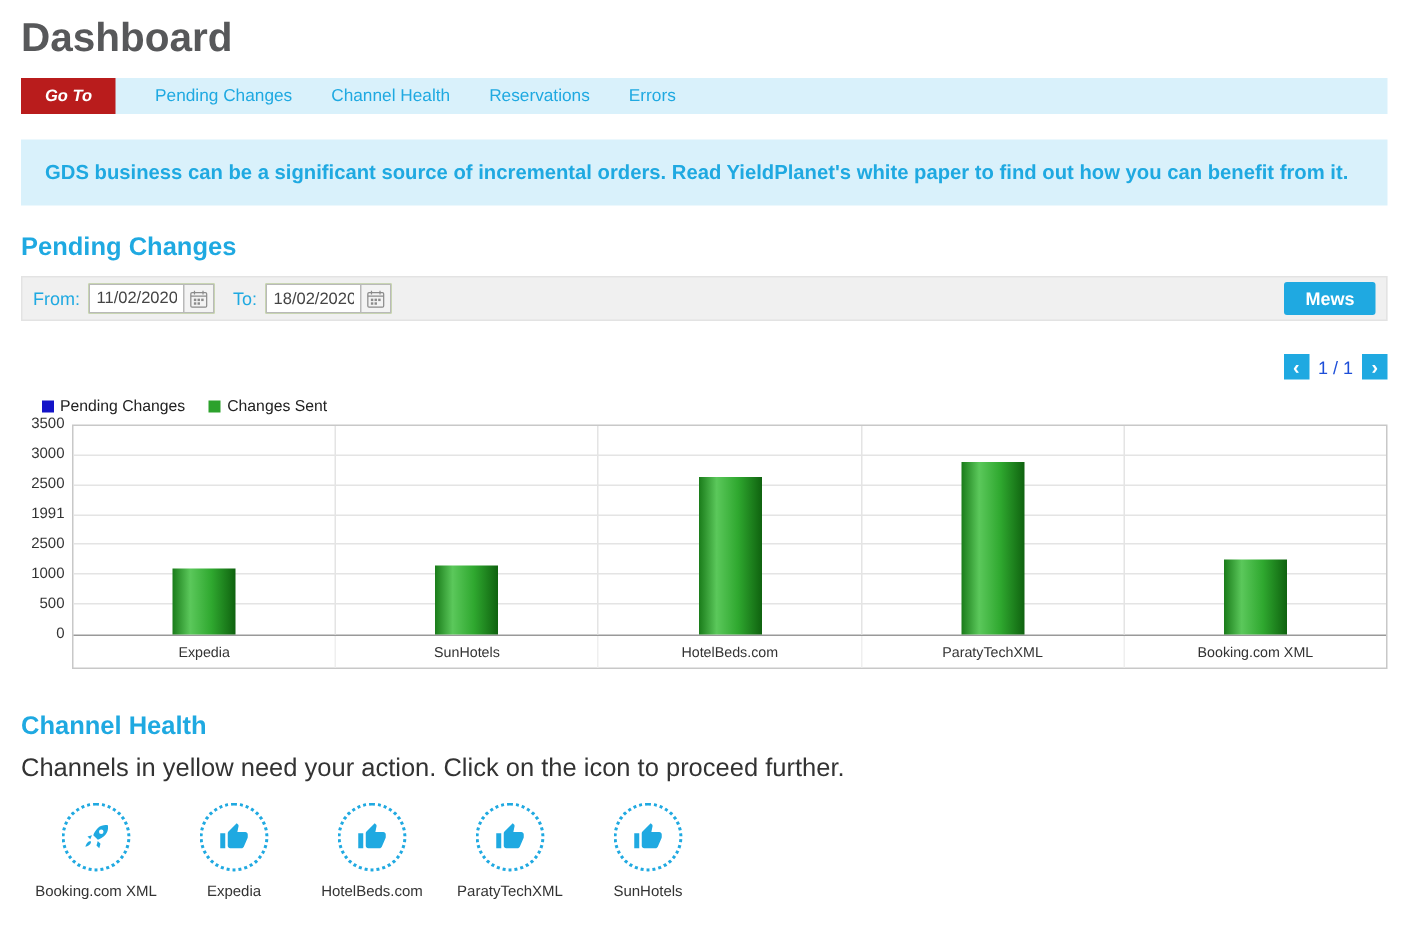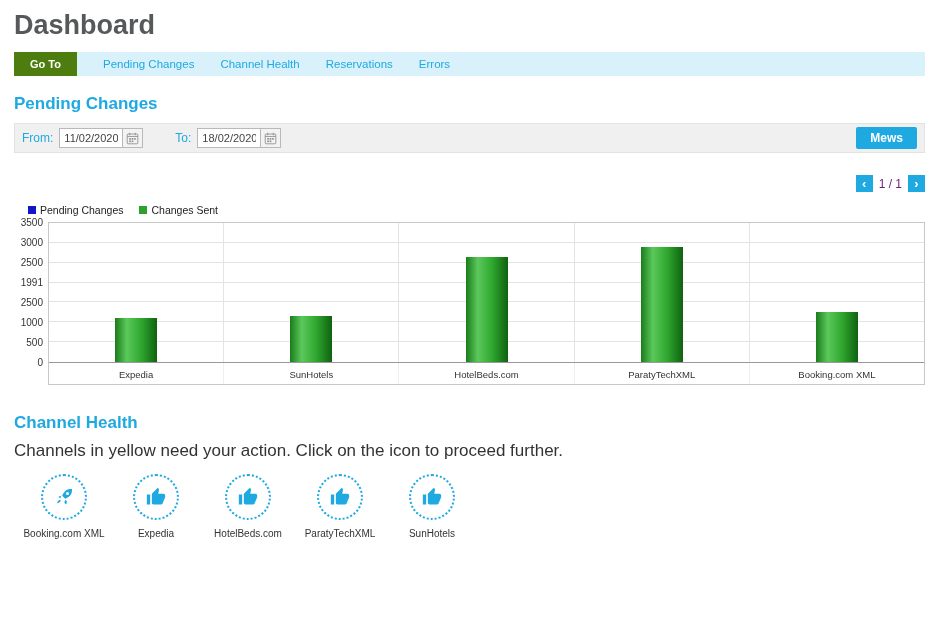--- a/index.html
+++ b/index.html
@@ -6,51 +6,51 @@
   html, body {
     width: 939px; height: 627px; overflow: hidden; background: #fff;
     font-family: "Liberation Sans", sans-serif;
   }
   .page { padding: 10px 14px 0 14px; }
 
   h1.title { font-size: 27px; font-weight: 700; color: #57585a; margin-bottom: 11px; }
 
   .navbar { background: #d9f1fb; height: 24px; display: flex; align-items: center; }
   .goto-btn {
-    background: #4d7c0f; color: #fff; border: none; font-family: inherit;
-    font-size: 11px; font-weight: bold; padding: 0 16px; height: 24px; cursor: pointer;
+    background: #b91c1c; color: #fff; border: none; font-family: inherit;
+    font-size: 11px; font-weight: bold; padding: 0 16px; height: 24px; cursor: pointer; font-style: italic;
   }
   .nav-links { display: flex; align-items: center; }
   .nav-links a { color: #1fa9e1; font-size: 11.5px; text-decoration: none; margin-left: 26px; }
 
   .banner { background: #d9f1fb; margin-top: 17px; padding: 13px 16px; }
   .banner span { color: #1fa9e1; font-size: 13.5px; font-weight: bold; }
 
   h2.section-title { color: #1fa9e1; font-size: 17px; font-weight: bold; margin-top: 18px; }
 
   .filter-bar {
     margin-top: 9px; background: #f0f0f0; border: 1px solid #e3e3e3; height: 30px;
     display: flex; align-items: center; padding: 0 7px;
   }
   .filter-label { color: #1fa9e1; font-size: 12px; font-weight: normal; margin-right: 6px; }
-  .date-wrap { display: flex; align-items: stretch; height: 20px; margin-right: 32px; border: 1px solid #b9b9b9; background: #bef264; }
+  .date-wrap { display: flex; align-items: stretch; height: 20px; margin-right: 12px; border: 1px solid #b9b9b9; background: #bef264; }
   .date-wrap input { border: none; outline: none; width: 62px; font-size: 11px; color: #444; padding: 0 4px; font-family: inherit; }
   .cal-btn { width: 20px; background: #f3f3f3; border: none; border-left: 1px solid #b9b9b9; display: flex; align-items: center; justify-content: center; cursor: pointer; padding: 0; }
   .spacer { flex: 1; }
   .show-btn {
     background: #1fa9e1; color: #fff; border: none; border-radius: 2px; font-family: inherit;
     font-size: 12px; font-weight: bold; padding: 4px 14px; cursor: pointer;
   }
 
   .pager { margin-top: 22px; display: flex; justify-content: flex-end; align-items: center; gap: 6px; }
   .pager-btn {
     width: 17px; height: 17px; background: #1fa9e1; color: #fff; border: none; font-weight: bold;
     font-size: 13px; line-height: 15px; text-align: center; cursor: pointer; padding: 0; font-family: inherit;
   }
-  .pager-text { font-size: 12px; color: #701a75; }
+  .pager-text { font-size: 12px; color: #1d4ed8; }
 
   .legend { margin-top: 12px; display: flex; gap: 16px; padding-left: 14px; align-items: center; }
   .legend .item { display: flex; align-items: center; gap: 4px; }
   .legend .swatch { width: 8px; height: 8px; display: inline-block; }
   .legend .lbl { font-size: 10.5px; color: #222; }
 
   .chart { margin-top: 6px; display: flex; }
   .yaxis { width: 34px; position: relative; height: 140px; flex: none; }
   .ytick { position: absolute; right: 5px; transform: translateY(50%); font-size: 10px; color: #333; }
   .plot-wrap { flex: 1; border: 1px solid #c8c8c8; background: #fff; }
@@ -85,20 +85,23 @@
   <div class="navbar">
     <button class="goto-btn">Go To</button>
     <nav class="nav-links" id="nav-links">
         <a href="#">Pending Changes</a>
         <a href="#">Channel Health</a>
         <a href="#">Reservations</a>
         <a href="#">Errors</a>
       </nav>
   </div>
 
+  <div class="banner">
+    <span>GDS business can be a significant source of incremental orders. Read YieldPlanet's white paper to find out how you can benefit from it.</span>
+  </div>
 
   <h2 class="section-title">Pending Changes</h2>
 
   <div class="filter-bar">
     <span class="filter-label">From:</span>
     <span class="date-wrap">
       <input type="text" value="11/02/2020" style="">
       <button class="cal-btn">
         <svg width="13" height="13" viewBox="0 0 16 16">
           <rect x="1.5" y="2.5" width="13" height="12" rx="1" fill="none" stroke="#8a8a8a"></rect>

